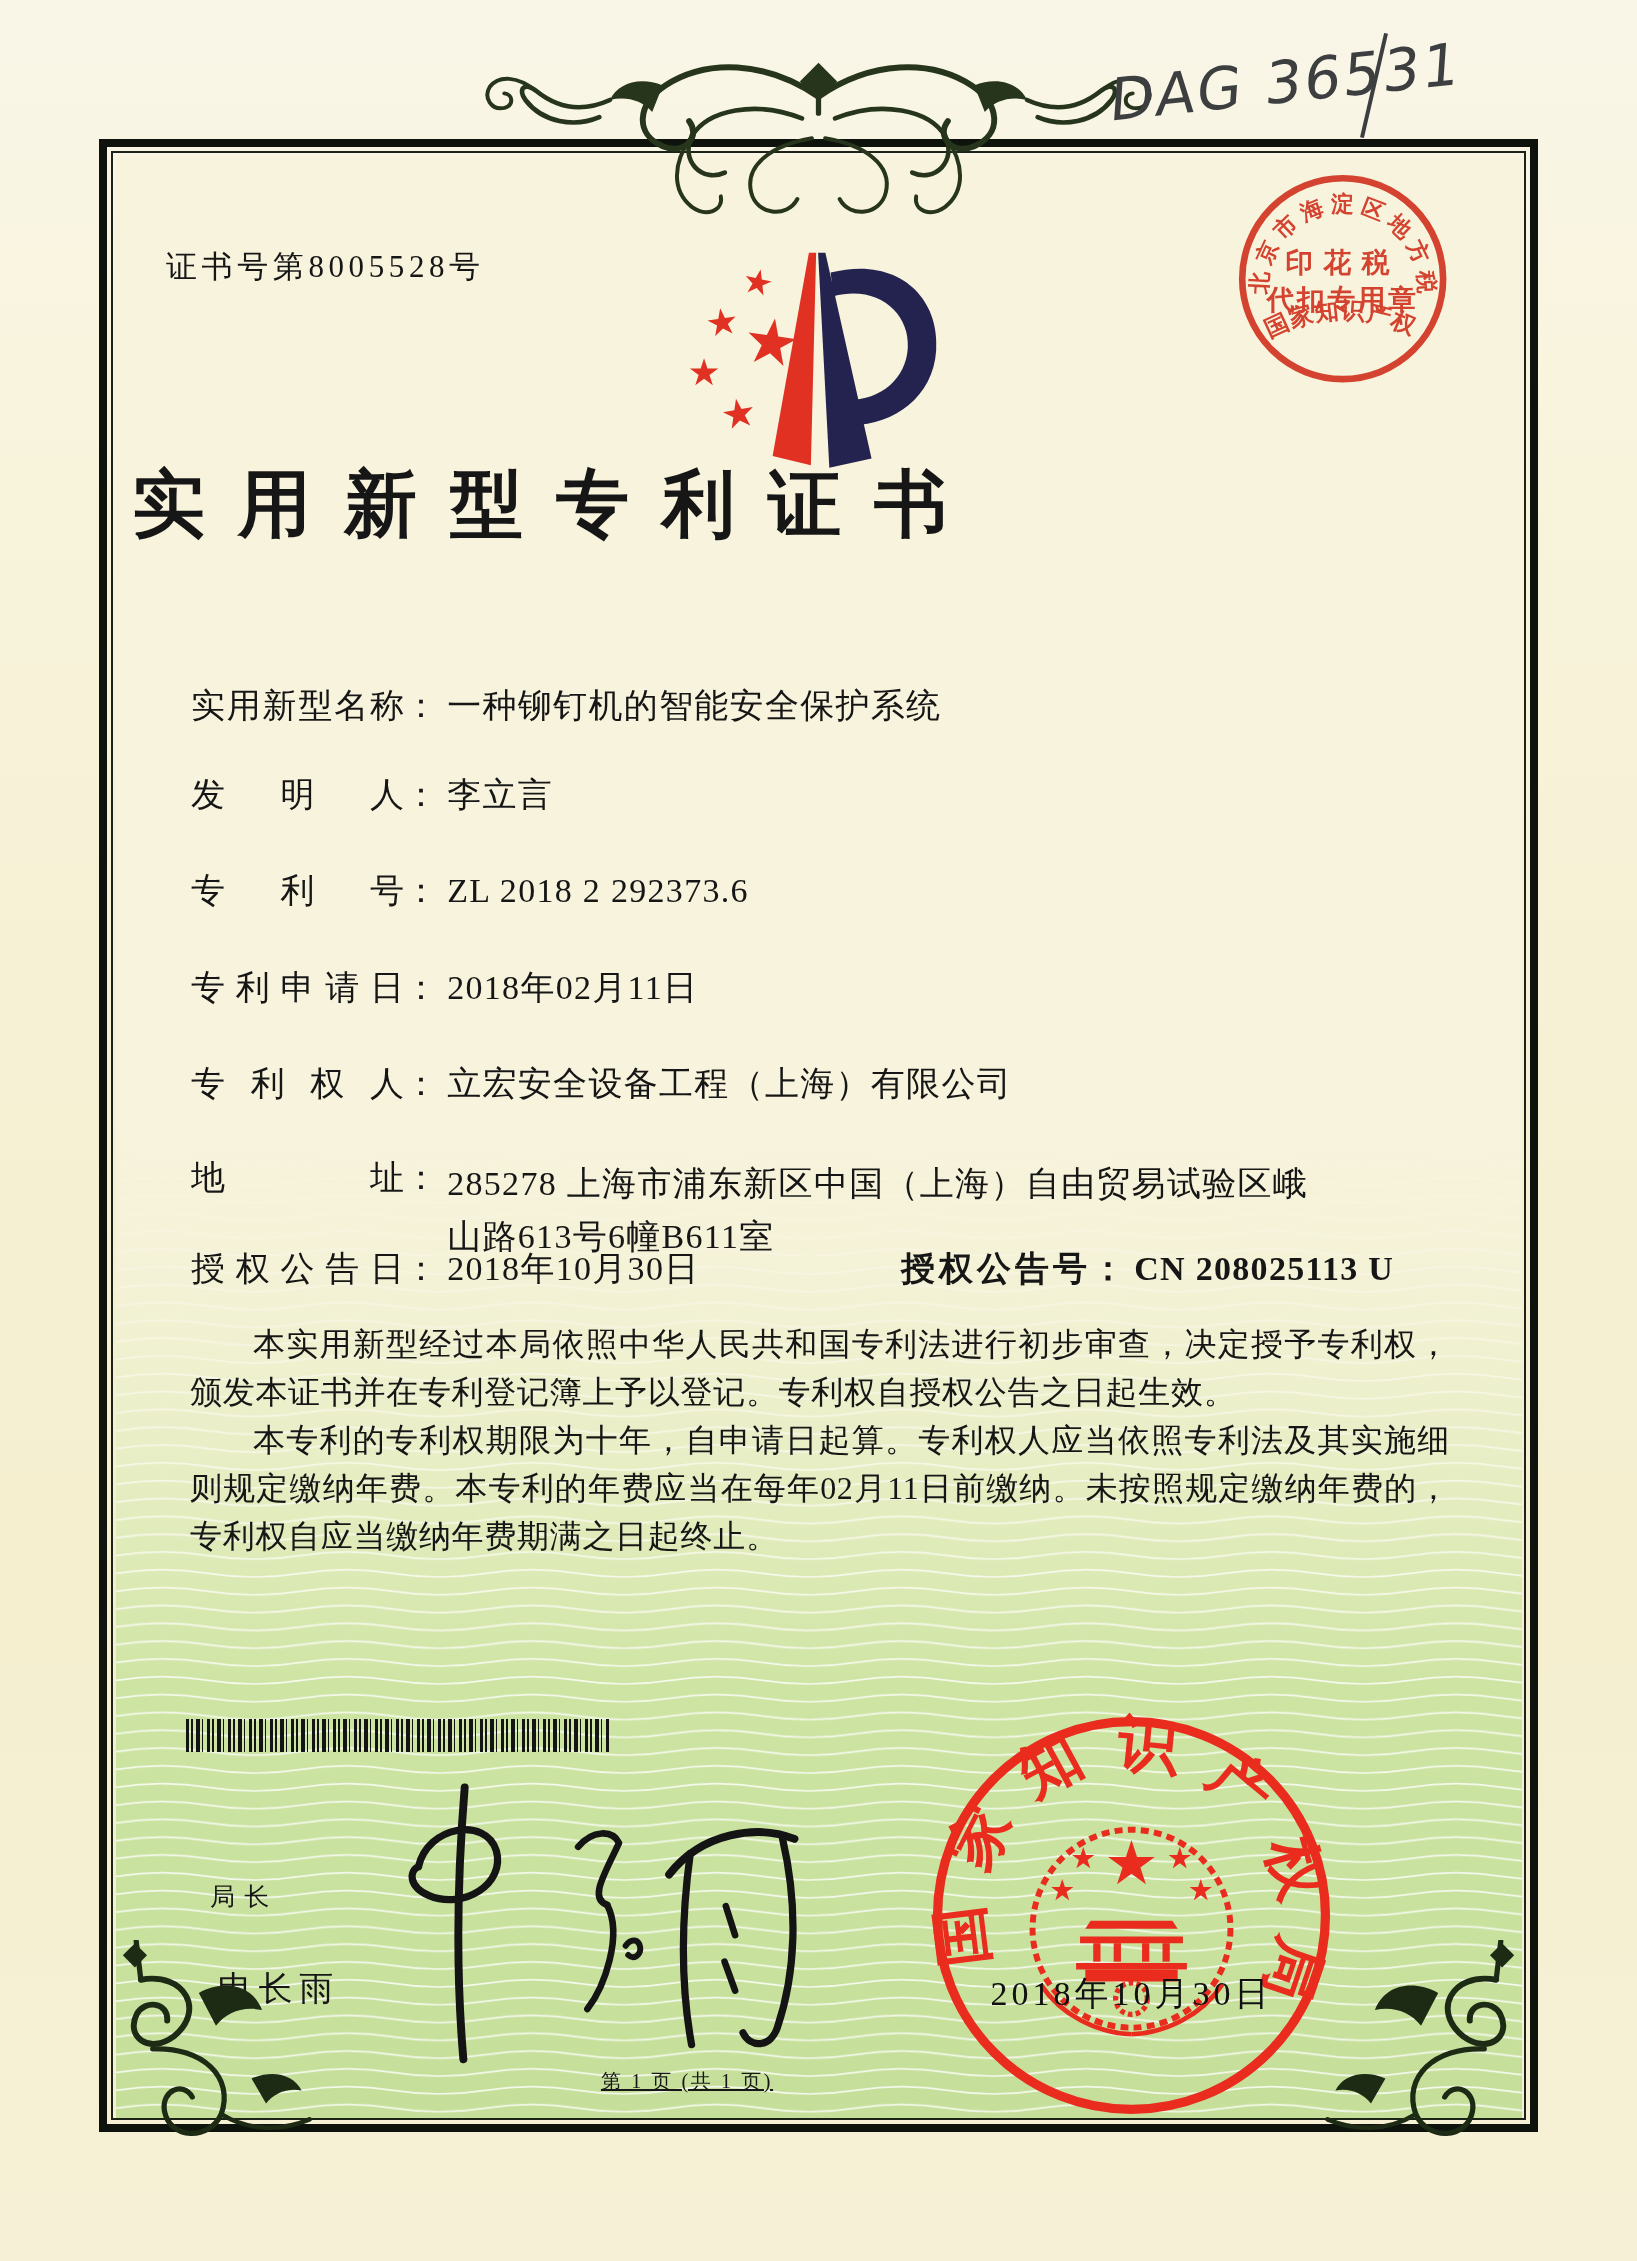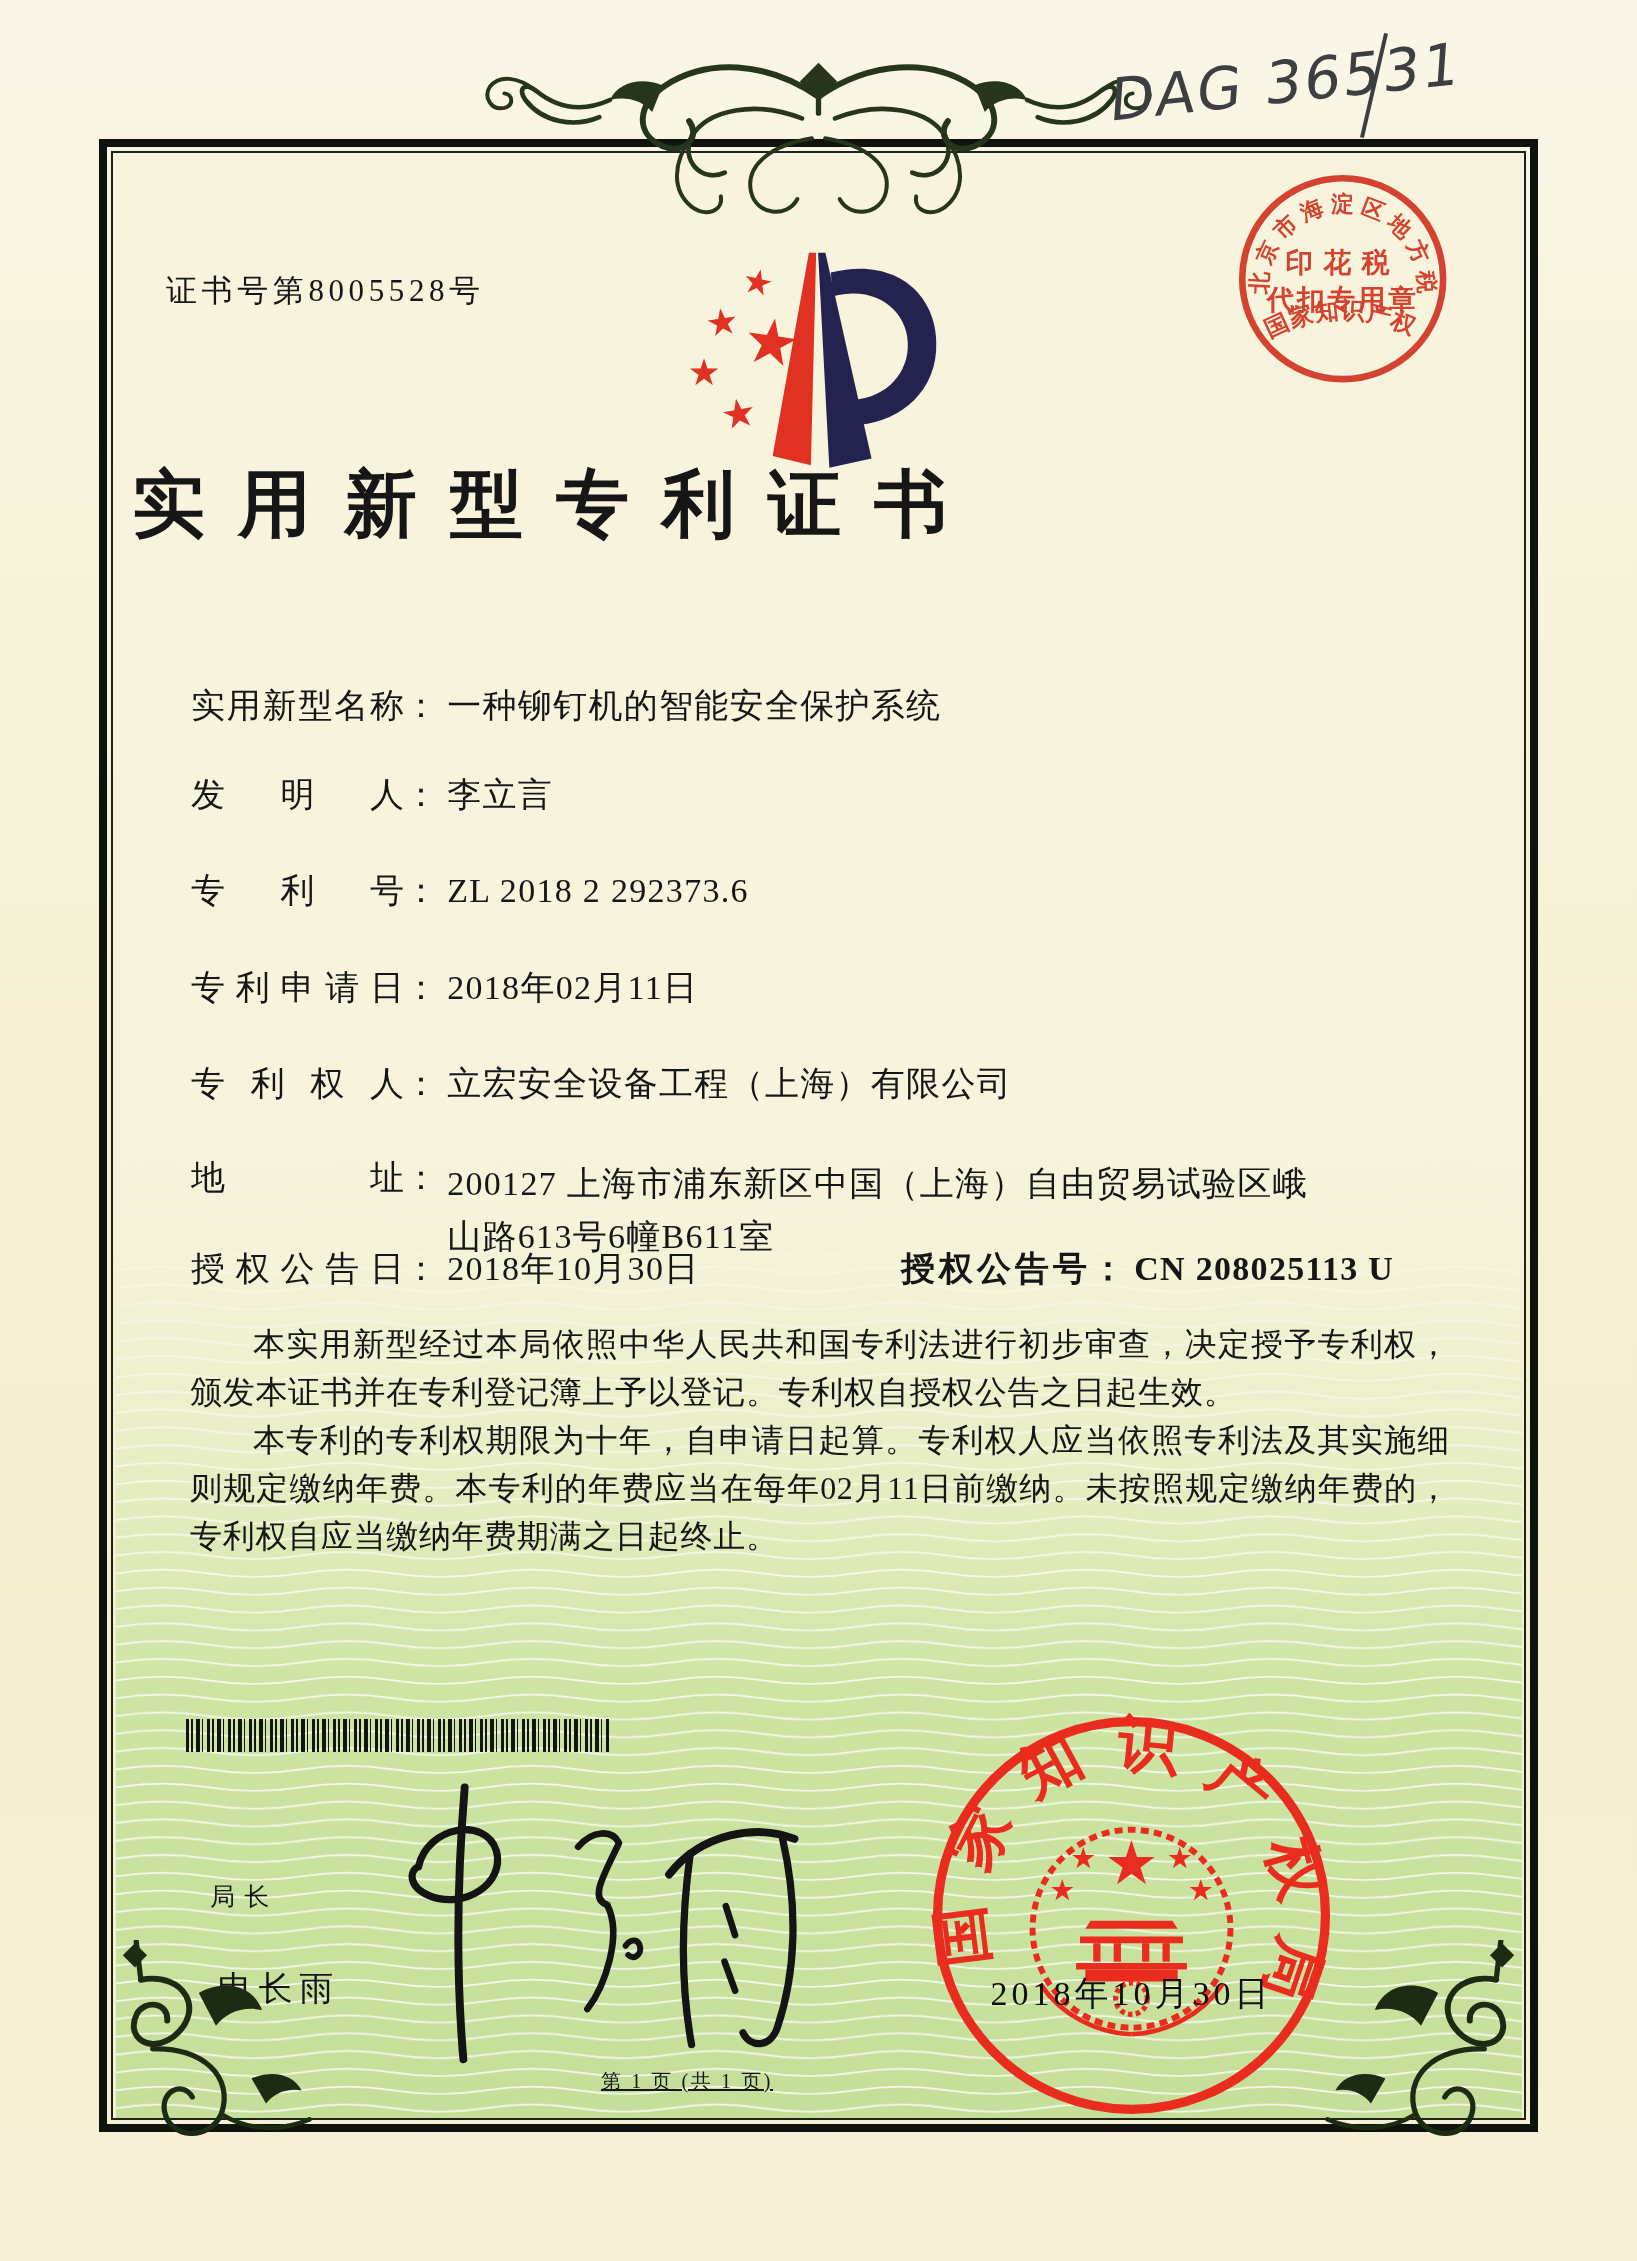--- a/index.html
+++ b/index.html
@@ -14,21 +14,21 @@
     font-size:58px;color:#3c3e40;transform:rotate(-6deg) skewX(-10deg);
     letter-spacing:2.6px;z-index:6;}
   .handstroke{left:1372px;top:32px;width:4px;height:107px;background:#3c3e40;
     transform:rotate(13deg);z-index:6;}
   
   .frame{left:99px;top:139px;right:99px;bottom:129px;border:8.6px solid #0e130d;z-index:3;pointer-events:none;}
   .frame-inner{position:absolute;inset:4px;border:2.6px solid #1c241a;}
   
   .waves{left:116px;top:156px;width:1406px;height:1964px;z-index:0;}
   
-  .certno{left:166px;top:246px;font-size:31px;letter-spacing:4.6px;z-index:2;margin-top:24px;}
+  .certno{left:166px;top:246px;font-size:31px;letter-spacing:4.6px;z-index:2;}
   .logo{left:675px;top:250px;width:277px;height:218px;z-index:2;}
   .title{left:99px;right:99px;top:456px;text-align:left;font-size:73px;font-weight:900;
     letter-spacing:33px;padding-left:33px;z-index:2;}
   .taxstamp{left:1229px;top:165px;width:228px;height:228px;z-index:4;opacity:.95;}
   
   .row{left:191px;font-size:34px;line-height:41px;z-index:2;white-space:nowrap;}
   .f-label{display:inline-block;width:213px;text-align:justify;text-align-last:justify;
     -moz-text-align-last:justify;text-justify:inter-character;vertical-align:top;}
   .f-colon{display:inline-block;vertical-align:top;}
   .f-value{letter-spacing:1.3px;padding-left:9.2px;vertical-align:top;}
@@ -175,21 +175,21 @@
 <div class="abs row" style="top:870px">
   <span class="f-label">专利号</span><span class="f-colon">：</span><span class="f-value">ZL 2018 2 292373.6</span>
 </div>
 <div class="abs row" style="top:967px">
   <span class="f-label">专利申请日</span><span class="f-colon">：</span><span class="f-value">2018年02月11日</span>
 </div>
 <div class="abs row" style="top:1063px">
   <span class="f-label">专利权人</span><span class="f-colon">：</span><span class="f-value">立宏安全设备工程（上海）有限公司</span>
 </div>
 <div class="abs row" style="top:1157px">
-  <span class="f-label">地址</span><span class="f-colon">：</span><span class="f-value addr">200127 上海市浦东新区中国（上海）自由贸易试验区峨山路613号6幢B611室</span>
+  <span class="f-label">地址</span><span class="f-colon">：</span><span class="f-value addr">285278 上海市浦东新区中国（上海）自由贸易试验区峨山路613号6幢B611室</span>
 </div>
 <div class="abs row" style="top:1248px">
   <span>
     <span class="f-label">授权公告日</span><span class="f-colon">：</span><span class="f-value">2018年10月30日</span>
   </span>
   <span class="grant-right">
     <span style="letter-spacing:4px">授权公告号</span><span>：</span><span class="f-value">CN 208025113 U</span>
   </span>
 </div>
 

